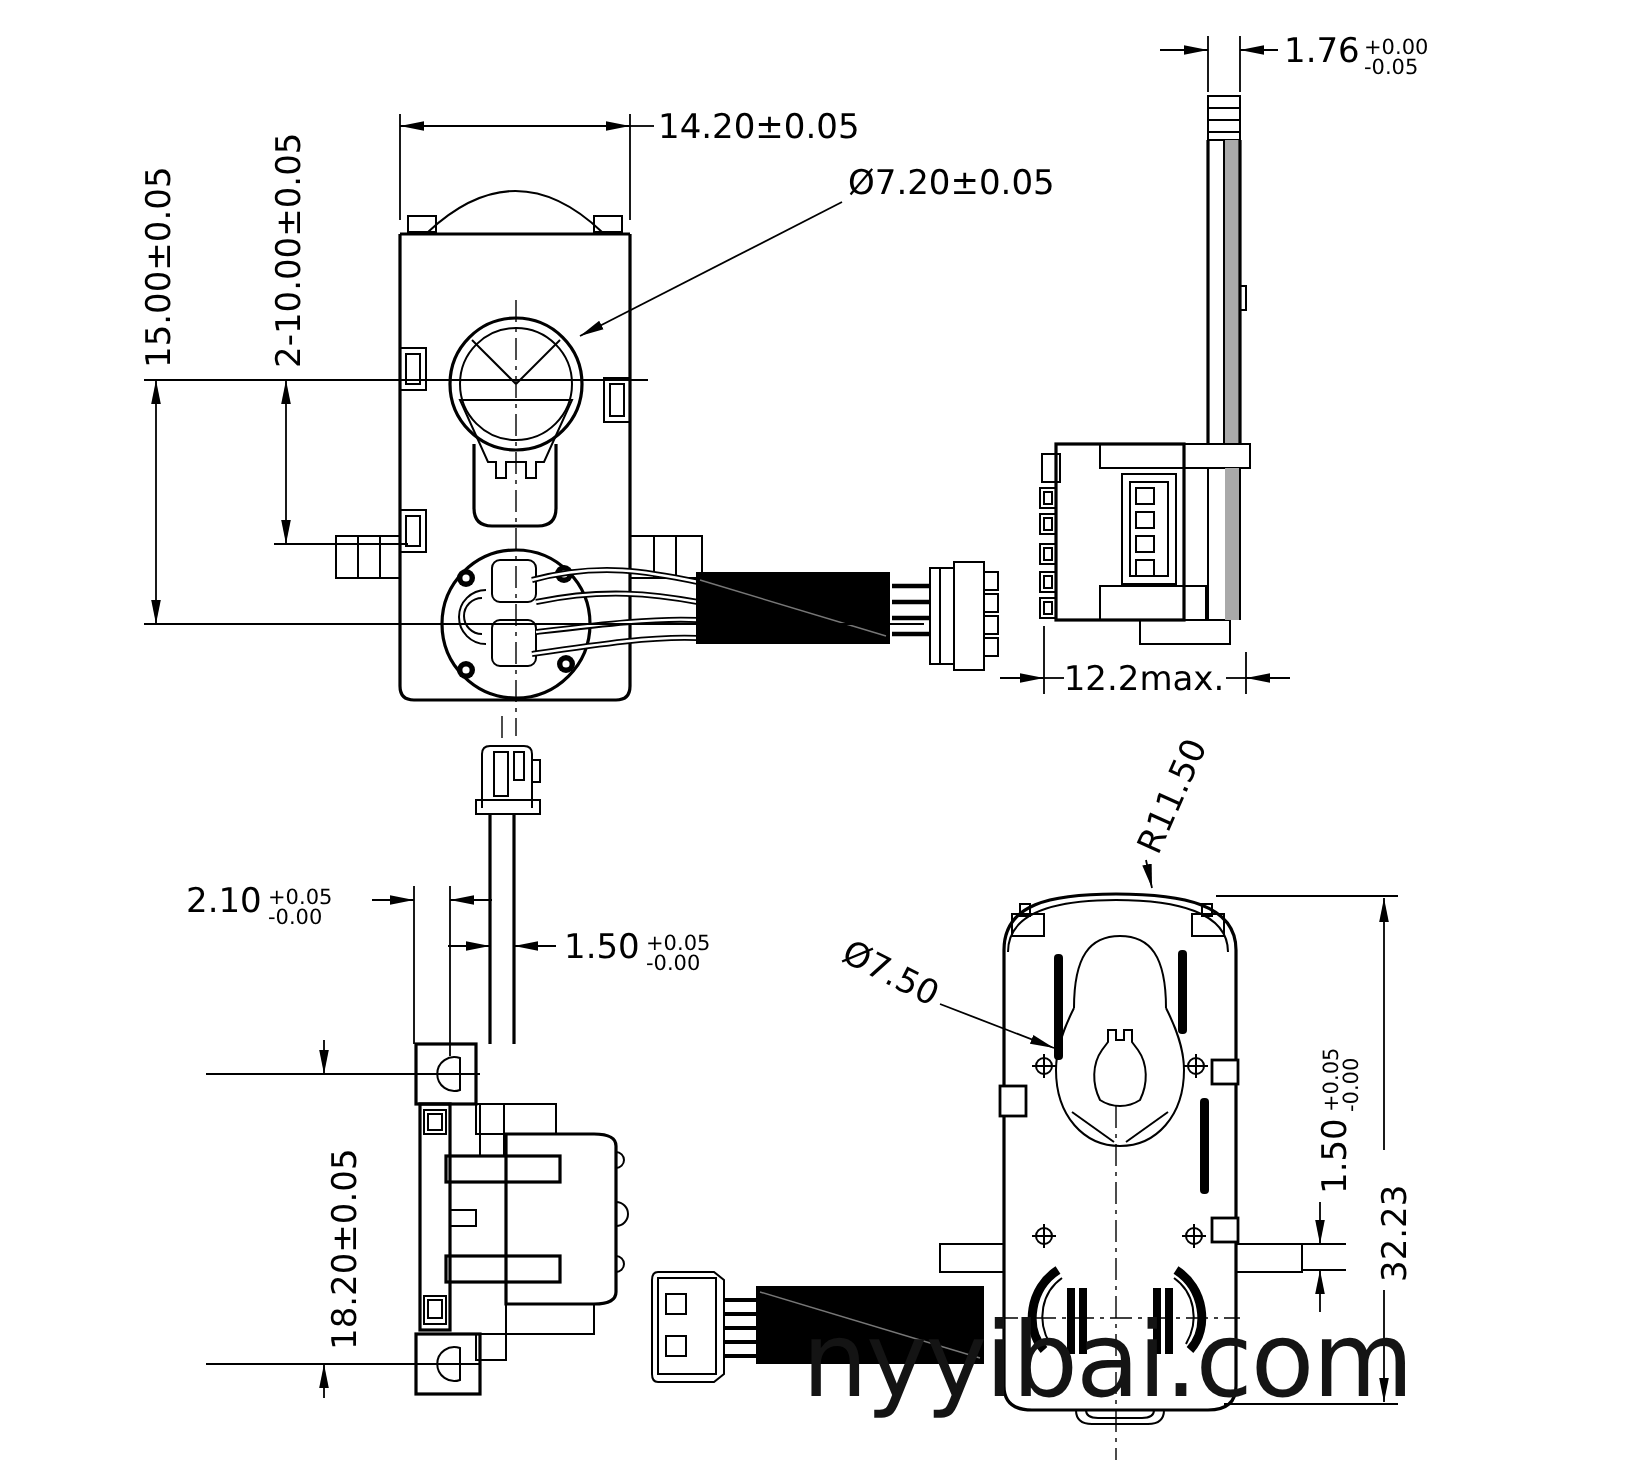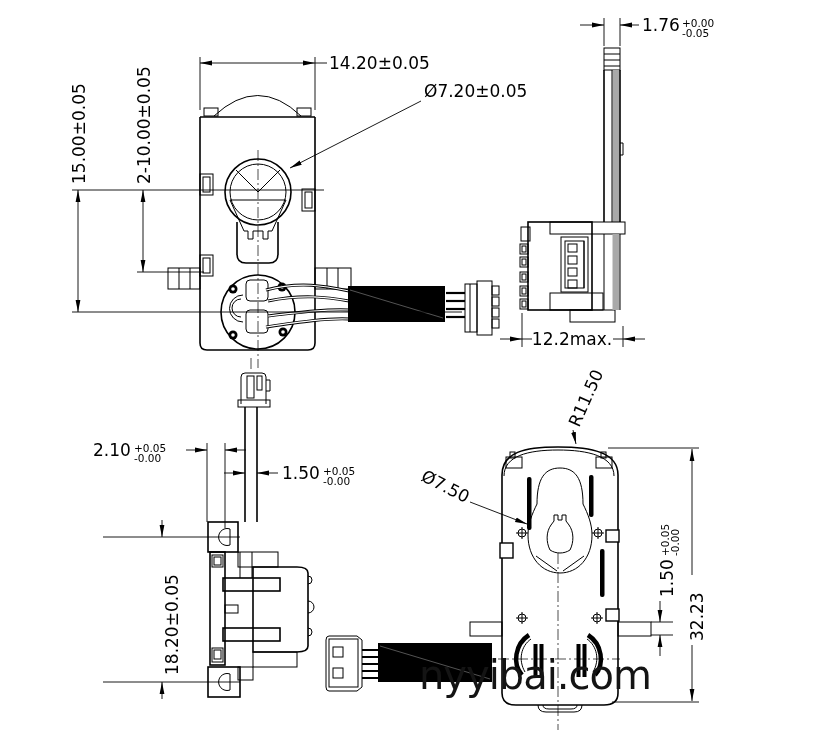--- a/index.html
+++ b/index.html
@@ -8,23 +8,23 @@
   svg{position:absolute;left:0;top:0;}
   .ol{fill:none;stroke:#000;stroke-width:1.6;}          
   .ol2{fill:none;stroke:#000;stroke-width:1;}           
   .dim{fill:none;stroke:#000;stroke-width:0.9;}         
   .cl{fill:none;stroke:#000;stroke-width:0.7;stroke-dasharray:11 3 2 3;} 
   .blk{fill:#000;stroke:none;}
   .gry{fill:#a9a9a9;stroke:none;}
   .wfill{fill:#fff;stroke:#000;stroke-width:1.4;}
   text{fill:#000;font-family:"DejaVu Sans",sans-serif;font-size:17px;}
   text.tol{font-size:10.5px;}
-  #watermark{position:absolute;left:401px;top:655px;font-size:40px;line-height:1;
+  #watermark{position:absolute;left:401px;top:655px;font-size:52px;line-height:1;
              color:#141414;letter-spacing:-1px;font-family:"DejaVu Sans",sans-serif;
-             white-space:nowrap;margin-left:18px;}
+             white-space:nowrap;}
 </style>
 </head>
 <body>
 
 <div id="stage">
 <svg width="819" height="731" viewBox="0 0 819 731">
   <defs>
     <marker id="ae" markerWidth="13" markerHeight="9" refX="12" refY="4" orient="auto" markerUnits="userSpaceOnUse">
       <path d="M12,4 L0,1.6 L0,6.4 z" fill="#000"></path>
     </marker>

